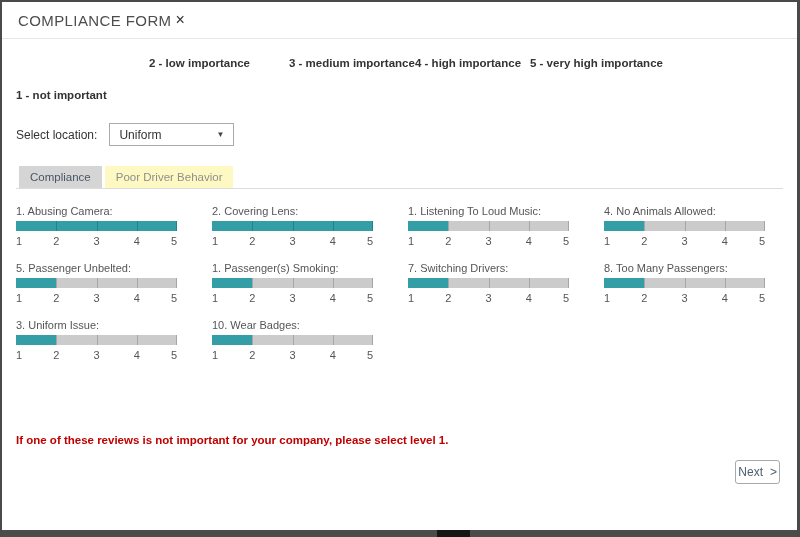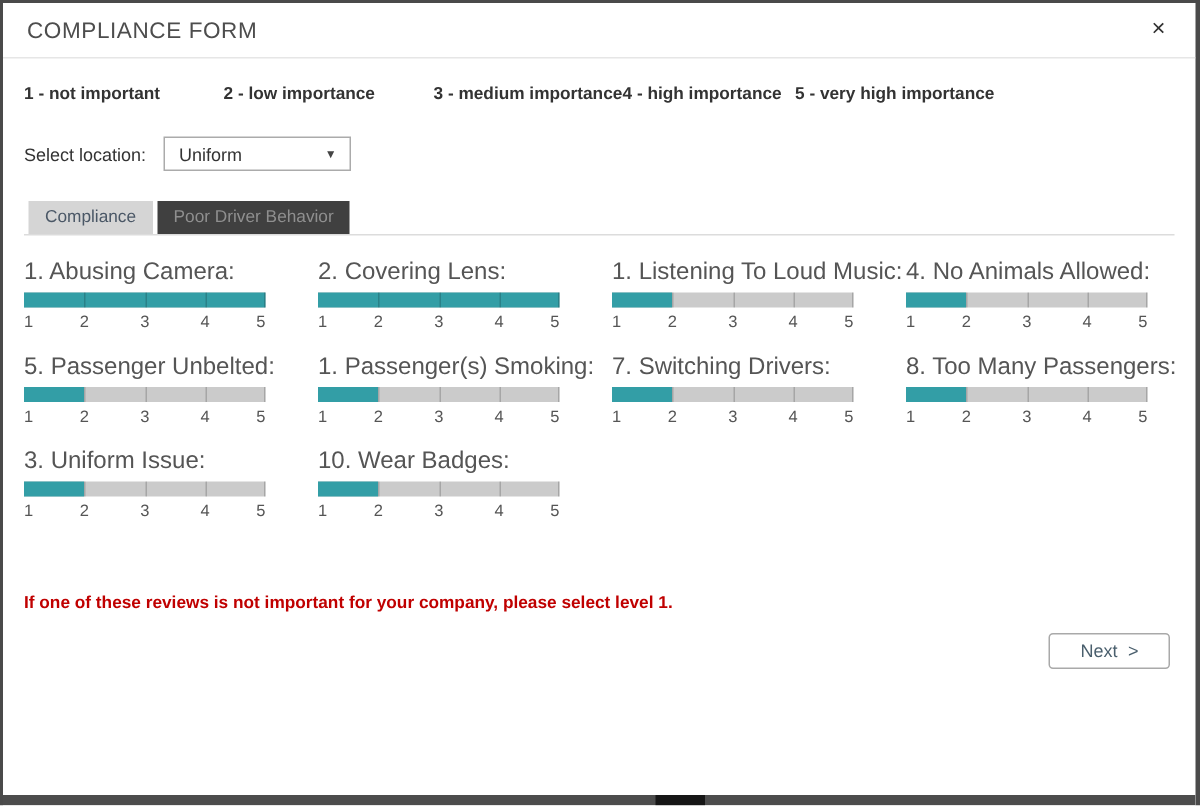--- a/index.html
+++ b/index.html
@@ -1,59 +1,59 @@
 <!DOCTYPE html>
 <html><head>
 <meta charset="utf-8">
 <style>
   html,body{margin:0;padding:0;background:#fff;font-family:"Liberation Sans",sans-serif;}
   .dialog{position:relative;width:800px;height:537px;box-sizing:border-box;
     border:2px solid #4a4a4a;border-right-width:3px;border-bottom:none;background:#fff;overflow:hidden;}
   
-  .header{height:36px;display:flex;align-items:center;justify-content:space-between;
+  .header{height:36px;display:flex;align-items:center;
     padding:0 16px;border-bottom:1px solid #e6e6e6;}
   .title{font-size:15px;color:#4d4d4d;letter-spacing:.4px;}
   .close{font-size:16px;color:#333;line-height:1;cursor:default;padding:2px 4px;}
   .body{padding:0 14px;}
   
   .intro{margin-top:16px;color:#c00000;font-size:11.5px;font-weight:bold;line-height:1.3;}
-  .footer-note{margin-top:48px;color:#c00000;font-size:11.5px;font-weight:bold;}
+  .footer-note{margin-top:72px;color:#c00000;font-size:11.5px;font-weight:bold;}
   
   .legend{display:flex;margin-top:18px;font-size:11.5px;font-weight:bold;color:#333;}
-  .legend span:nth-child(1){width:133px;}
+  .legend span:nth-child(1){width:133px;margin-top:32px;}
   .legend span:nth-child(2){width:140px;}
   .legend span:nth-child(3){width:126px;}
   .legend span:nth-child(4){width:115px;}
   
   .loc-row{margin-top:22px;display:flex;align-items:center;font-size:12px;color:#333;}
   .dropdown{margin-left:12px;width:125px;height:23px;border:1px solid #ababab;background:#fff;
     display:flex;align-items:center;justify-content:space-between;padding:0 9px;box-sizing:border-box;}
   .dropdown .caret{font-size:8px;color:#444;}
   
   .tabs{margin-top:20px;display:flex;border-bottom:1px solid #dcdcdc;padding-left:3px;}
   .tab{height:22px;line-height:22px;padding:0 11px;font-size:11.5px;color:#8f8f8f;
-    background:#404040;margin-right:3px;white-space:nowrap;}
+    background:#fef9c3;margin-right:3px;white-space:nowrap;}
   .tab.active{background:#d5d5d5;color:#4a5766;}
   
   .grid{margin-top:16px;display:grid;grid-template-columns:repeat(4,161px);column-gap:35px;row-gap:14px;}
-  .slider-label{font-size:16px;color:#555;margin-bottom:4px;white-space:nowrap;}
+  .slider-label{font-size:11px;color:#555;margin-bottom:4px;white-space:nowrap;}
   .track{position:relative;height:10px;background:#cbcbcb;}
   .fill{position:absolute;left:0;top:0;bottom:0;}
   .tick{position:absolute;top:0;bottom:0;width:1px;background:rgba(0,0,0,.18);}
   .scale{position:relative;height:13px;margin-top:4px;font-size:11px;color:#555;}
   .scale span{position:absolute;top:0;}
   .scale span:nth-child(1){left:0;}
   .scale span:nth-child(2){left:25%;transform:translateX(-50%);}
   .scale span:nth-child(3){left:50%;transform:translateX(-50%);}
   .scale span:nth-child(4){left:75%;transform:translateX(-50%);}
   .scale span:nth-child(5){right:0;}
   
   .next-row{display:flex;justify-content:flex-end;margin-top:14px;padding-right:3px;}
   .next-btn{border:1px solid #a9a9a9;border-radius:3px;background:#fff;color:#4a5f6d;
-    font-size:12px;padding:4px 20px;display:inline-flex;align-items:center;gap:7px;cursor:pointer;}
+    font-size:12px;padding:4px 2px;display:inline-flex;align-items:center;gap:7px;cursor:pointer;}
   
   .bottom-bar{position:absolute;left:0;right:0;bottom:0;height:7px;background:#4c4c4c;}
   .bottom-bar-notch{position:absolute;left:435px;width:33px;top:0;bottom:0;background:#161616;}
 </style>
 </head>
 <body>
 
 <div class="dialog">
   <div class="header">
     <span class="title">COMPLIANCE FORM</span>

